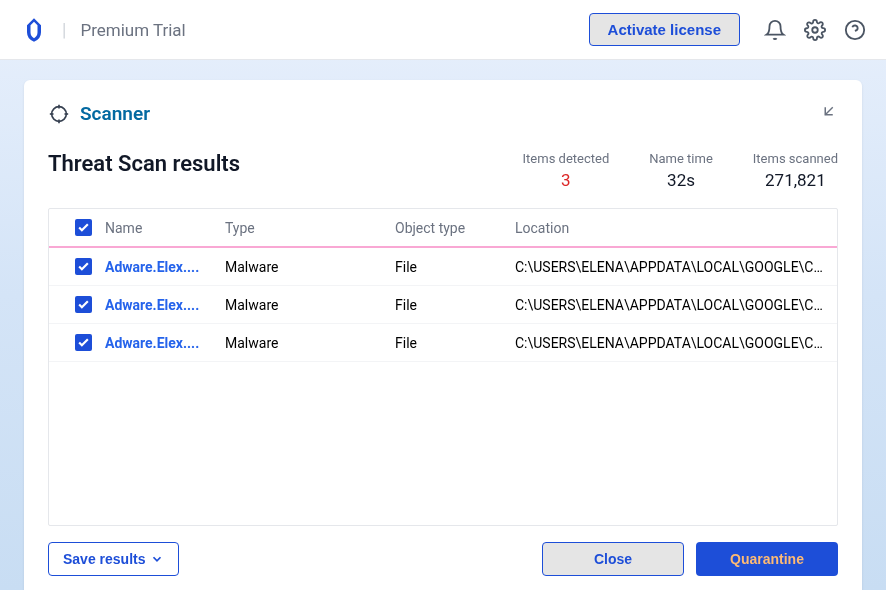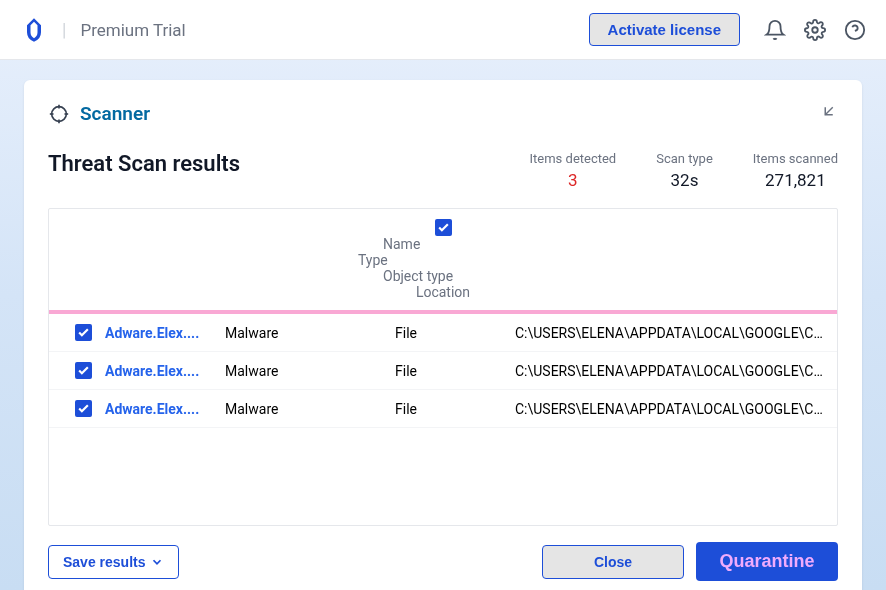--- a/index.html
+++ b/index.html
@@ -81,24 +81,23 @@
 .table-wrap {
   border: 1px solid #e5e7eb;
   border-radius: 2px;
   height: 318px;
   overflow: hidden;
 }
 .table-head {
   display: flex;
   align-items: center;
   padding: 10px 12px;
-  border-bottom: 4px solid #f9a8d4;
+  border-bottom: 2px solid #f9a8d4;
   font-size: 14px;
   color: #6b7280;
-  flex-direction: column;
 }
 .table-row {
   display: flex;
   align-items: center;
   padding: 10px 12px;
   border-bottom: 1px solid #f3f4f6;
   font-size: 14px;
 }
 .col-check { width: 44px; display:flex; justify-content:center; }
 .col-name { width: 120px; }
@@ -143,23 +142,23 @@
   font-size: 14px;
   padding: 8px 0;
   width: 142px;
   border-radius: 4px;
   cursor: pointer;
   margin-right: 12px;
 }
 .quarantine-btn {
   border: none;
   background: #1d4ed8;
-  color: #f0abfc;
-  font-weight: 600;
-  font-size: 18px;
+  color: #fdba74;
+  font-weight: 600;
+  font-size: 14px;
   padding: 9px 0;
   width: 142px;
   border-radius: 4px;
   cursor: pointer;
 }
 </style>
 </head>
 <body>
 
 <div class="topbar">
@@ -207,21 +206,21 @@
       </svg>
 
     <div class="results-row">
       <div class="results-title">Threat Scan results</div>
       <div class="stats">
         <div>
           <div class="stat-label">Items detected</div>
           <div class="stat-value detected">3</div>
         </div>
         <div>
-          <div class="stat-label">Scan type</div>
+          <div class="stat-label">Name time</div>
           <div class="stat-value">32s</div>
         </div>
         <div>
           <div class="stat-label">Items scanned</div>
           <div class="stat-value">271,821</div>
         </div>
       </div>
     </div>
 
     <div class="table-wrap">

